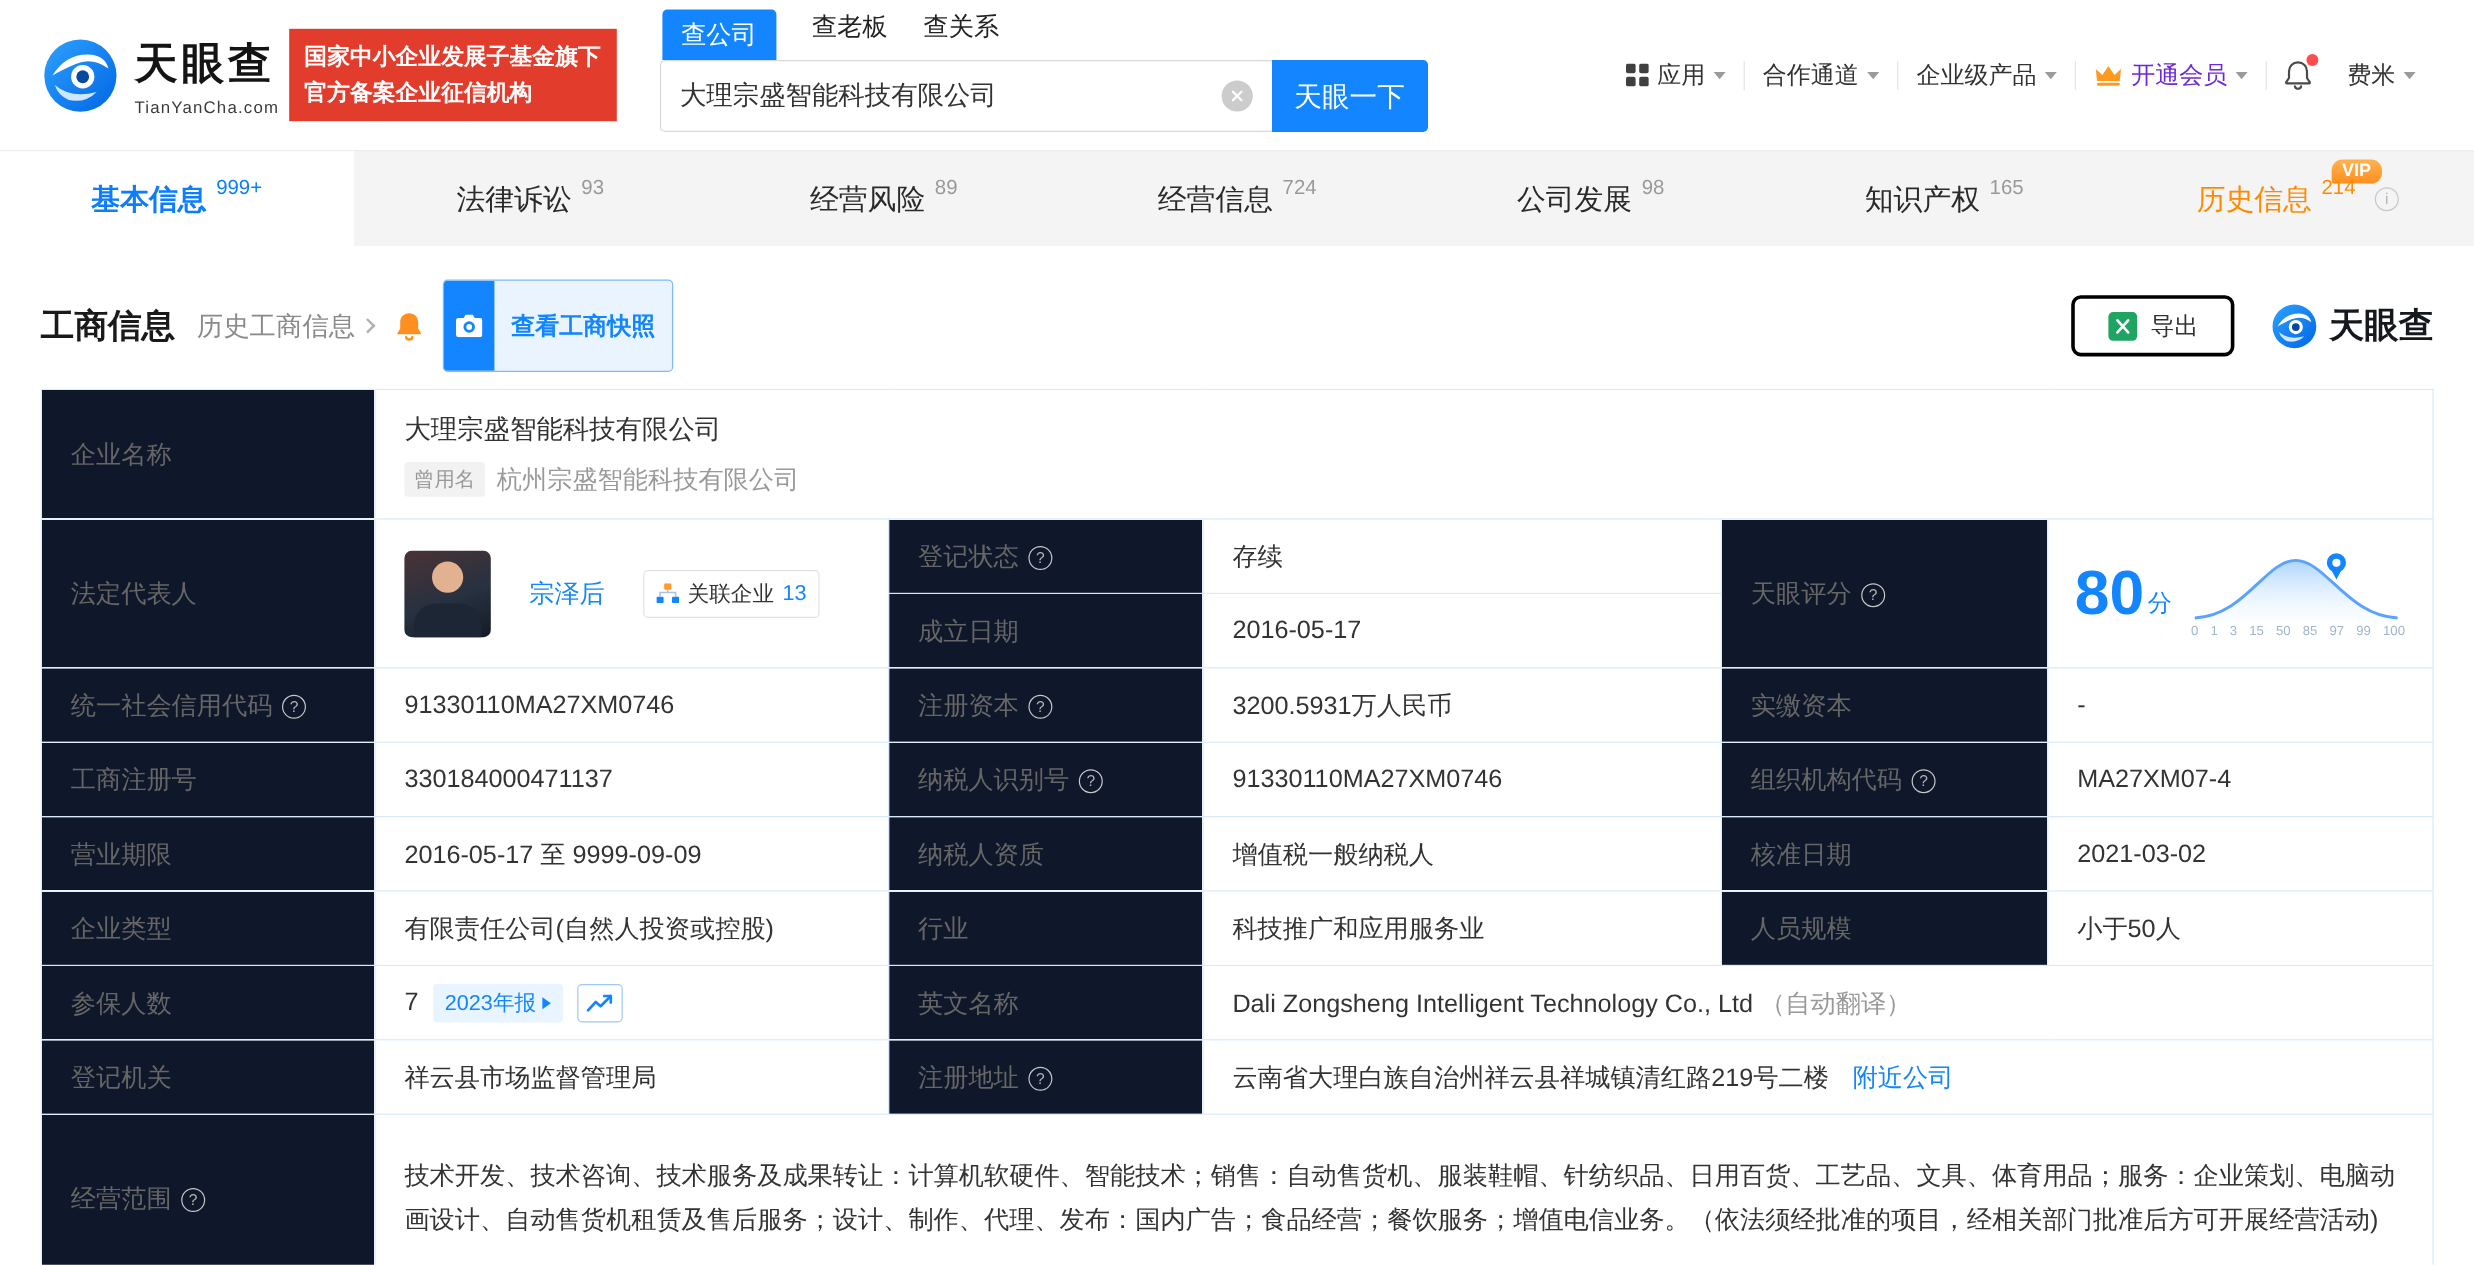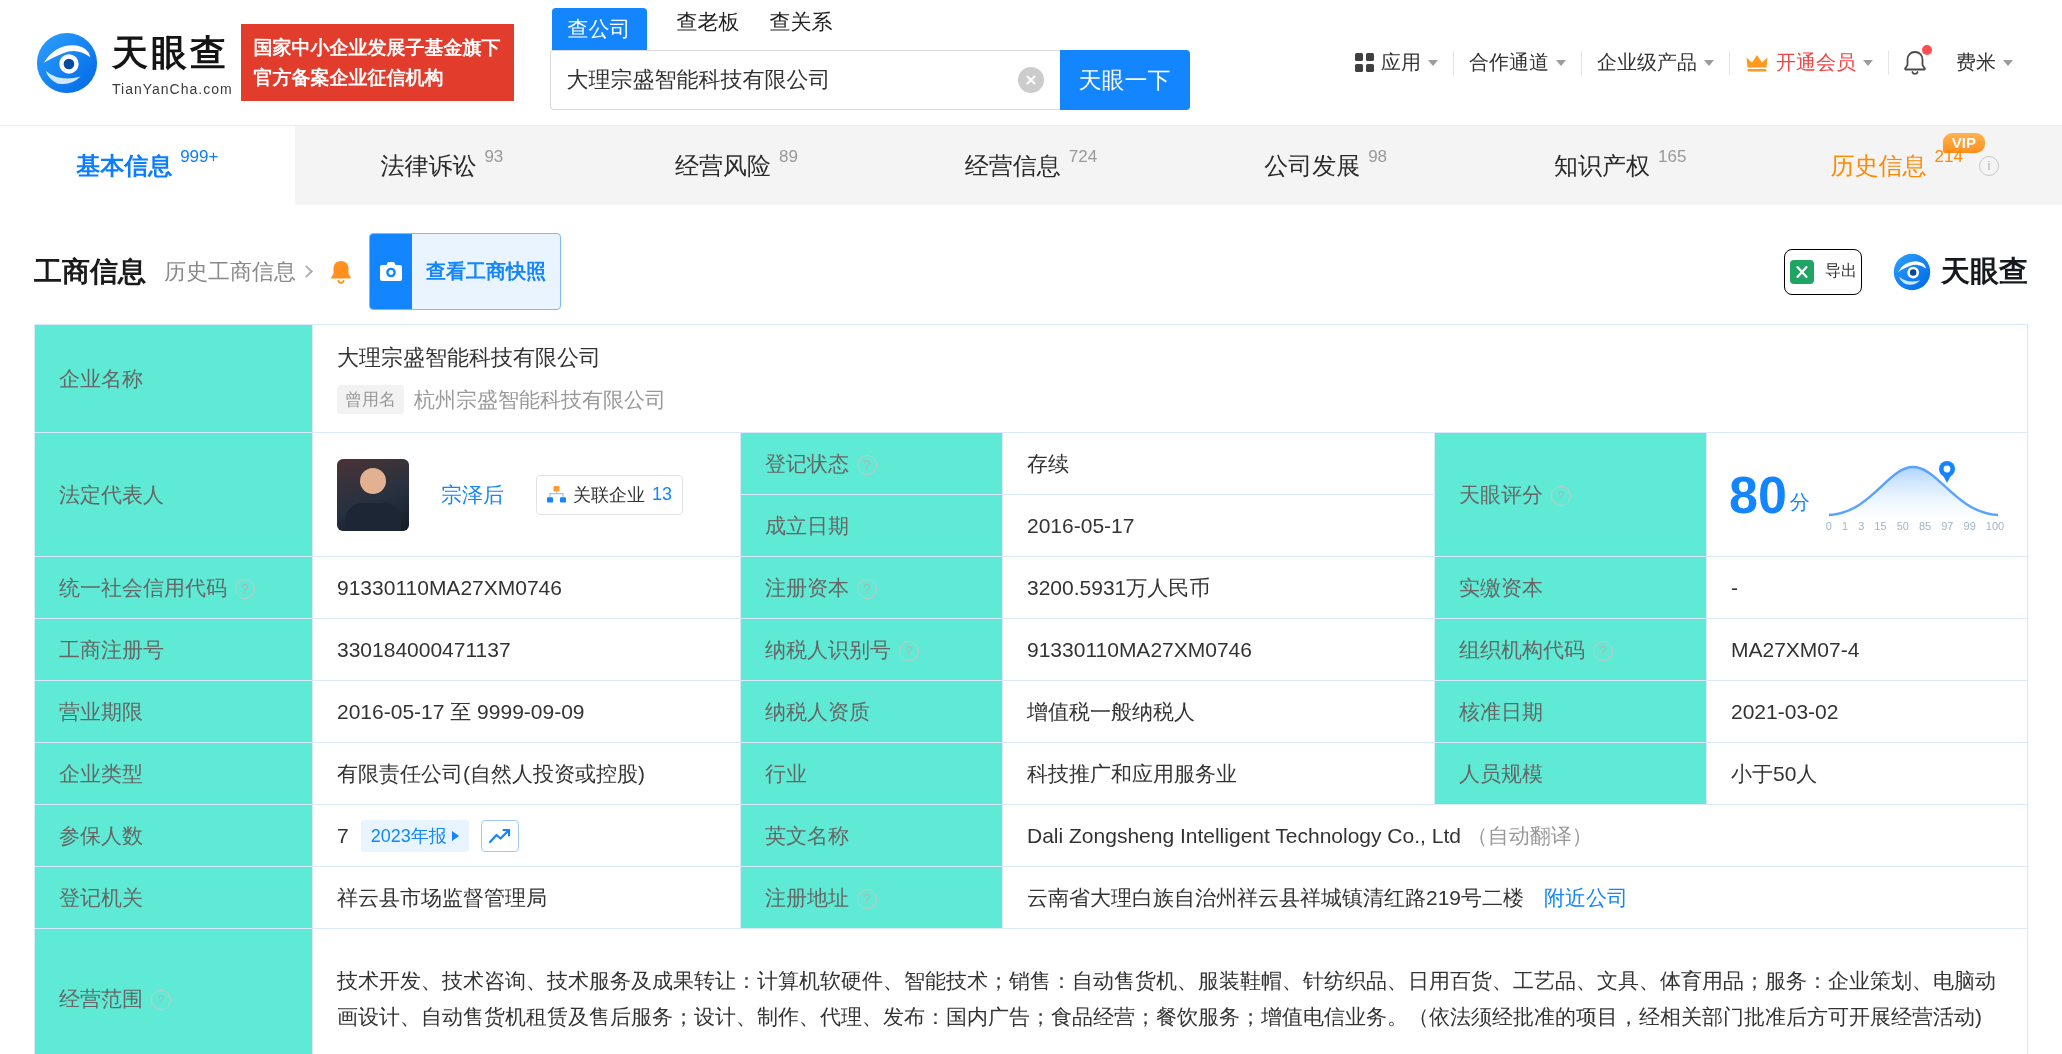--- a/index.html
+++ b/index.html
@@ -27,21 +27,21 @@
     background:#ccc;display:flex;align-items:center;justify-content:center;cursor:pointer}
   .x{position:relative;width:12px;height:12px;display:block}
   .x::before,.x::after{content:"";position:absolute;left:5px;top:0;width:2px;height:12px;background:#fff;border-radius:1px}
   .x::before{transform:rotate(45deg)}.x::after{transform:rotate(-45deg)}
   .search-btn{width:130px;background:#1285ff;color:#fff;border:none;font-size:23px;
     border-radius:0 4px 4px 0;cursor:pointer;font-family:Liberation Mono, monospace}
   .top-nav{margin-left:auto;display:flex;align-items:center;font-size:20px;color:#333;white-space:nowrap}
   .nav-item{display:flex;align-items:center;gap:7px;padding:0 15px;cursor:pointer}
   .nav-sep{width:1px;height:24px;background:#e4e4e4}
   .caret{width:0;height:0;border:5px solid transparent;border-top:6px solid #9b9b9b;transform:translateY(3px)}
-  .nav-vip{color:#ef4444}
+  .nav-vip{color:#6d28d9}
   .bell-wrap{position:relative;padding:0 14px;cursor:pointer}
   .bell-dot{position:absolute;top:-5px;right:9px;width:10px;height:10px;border-radius:50%;background:#ff4d4f}
 
   
   .tabbar{display:flex;height:80px;background:#f4f4f4;border-top:1px solid #ececec}
   .tab{flex:1;display:flex;align-items:center;justify-content:center;gap:8px;font-size:24px;
     color:#2a2a2a;cursor:pointer;position:relative}
   .tab-count{font-size:17px;color:#999;transform:translateY(-9px)}
   .tab.active{background:#fff;color:#0d7dff;font-weight:700;cursor:default}
   .tab.active .tab-count{color:#0d7dff;font-weight:400}
@@ -60,29 +60,29 @@
   .sec{display:flex;align-items:center;margin:28px 34px 0}
   .sec-title{font-size:28px;font-weight:700;color:#1a1a1a}
   .sec-history{display:flex;align-items:center;gap:6px;margin-left:18px;font-size:22px;color:#8a8a8a;cursor:pointer}
   .chev{width:9px;height:9px;border-top:2px solid #b0b0b0;border-right:2px solid #b0b0b0;transform:rotate(45deg)}
   .bell-orange{margin-left:18px;cursor:pointer}
   .snap-btn{margin-left:16px;display:flex;align-items:stretch;border:1px solid #7db9ff;border-radius:4px;
     overflow:hidden;background:#eaf4ff;cursor:pointer}
   .snap-icon{width:42px;background:#1285ff;display:flex;align-items:center;justify-content:center}
   .snap-label{padding:24px 14px;color:#1285ff;font-size:20px;display:flex;align-items:center;font-weight:700}
   .sec-right{margin-left:auto;display:flex;align-items:center;gap:30px}
-  .export-btn{display:flex;align-items:center;gap:10px;border:1px solid #000000;border-radius:8px;background:#fff;
-    padding:9px 4px;font-size:16px;color:#333;cursor:pointer;font-family:inherit}
+  .export-btn{display:flex;align-items:center;gap:10px;border:3px solid #000000;border-radius:8px;background:#fff;
+    padding:9px 27px;font-size:20px;color:#333;cursor:pointer;font-family:inherit}
   .brand-mark{display:flex;align-items:center;gap:9px;font-size:29px;font-weight:700;color:#15181d}
 
   
   .info-table{width:1994px;margin:14px 34px 0;border-collapse:collapse;table-layout:fixed}
   .info-table td{border:1px solid #d9e9fb;height:62px;padding:8px 24px;font-size:21px;color:#333;
     vertical-align:middle;overflow:hidden}
-  td.lbl{background:#5eead4;color:#666}
+  td.lbl{background:#0f172a;color:#666}
   .r-name td{height:108px}
   .r-scope td{height:140px}
   .green{color:#00a854}
   .blue{color:#1285ff;cursor:pointer}
   .gray{color:#999}
   .ml{margin-left:14px}
   .nm{font-size:22px;color:#333}
   .former{display:flex;align-items:center;gap:10px;margin-top:12px}
   .former-tag{background:#f2f2f2;color:#999;font-size:17px;padding:3px 8px;border-radius:3px}
   .former-name{color:#999;font-size:21px}

